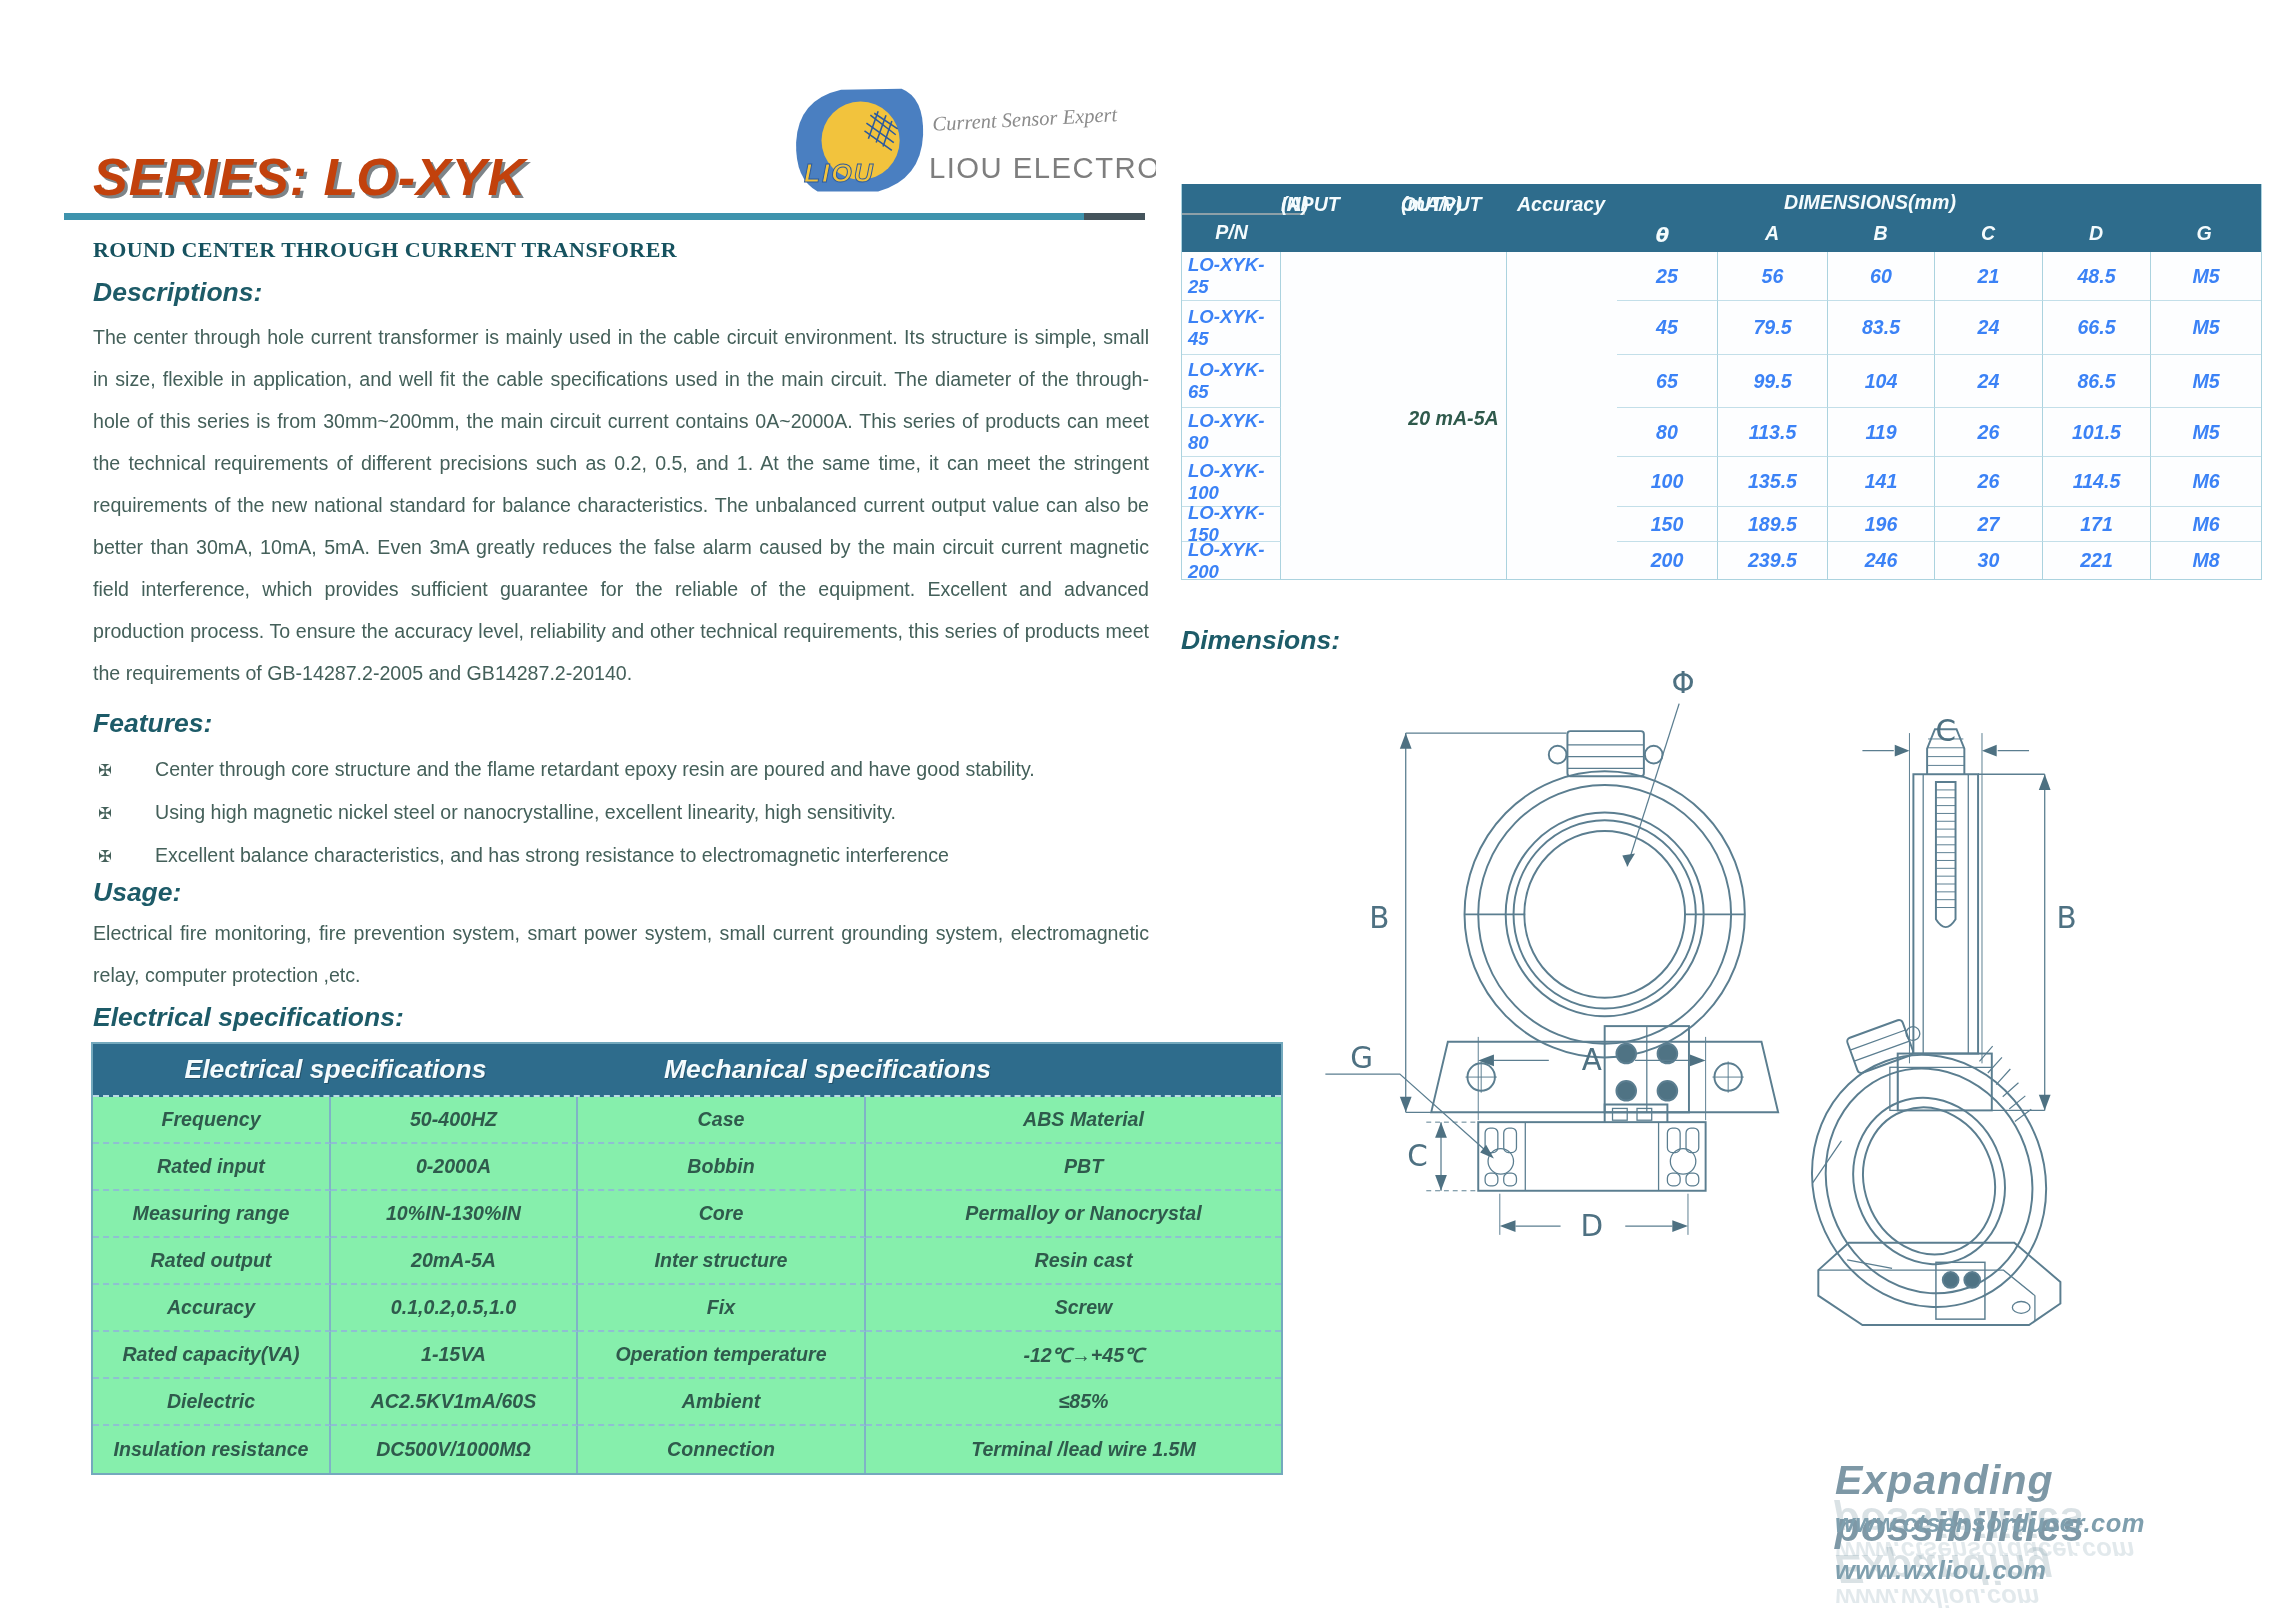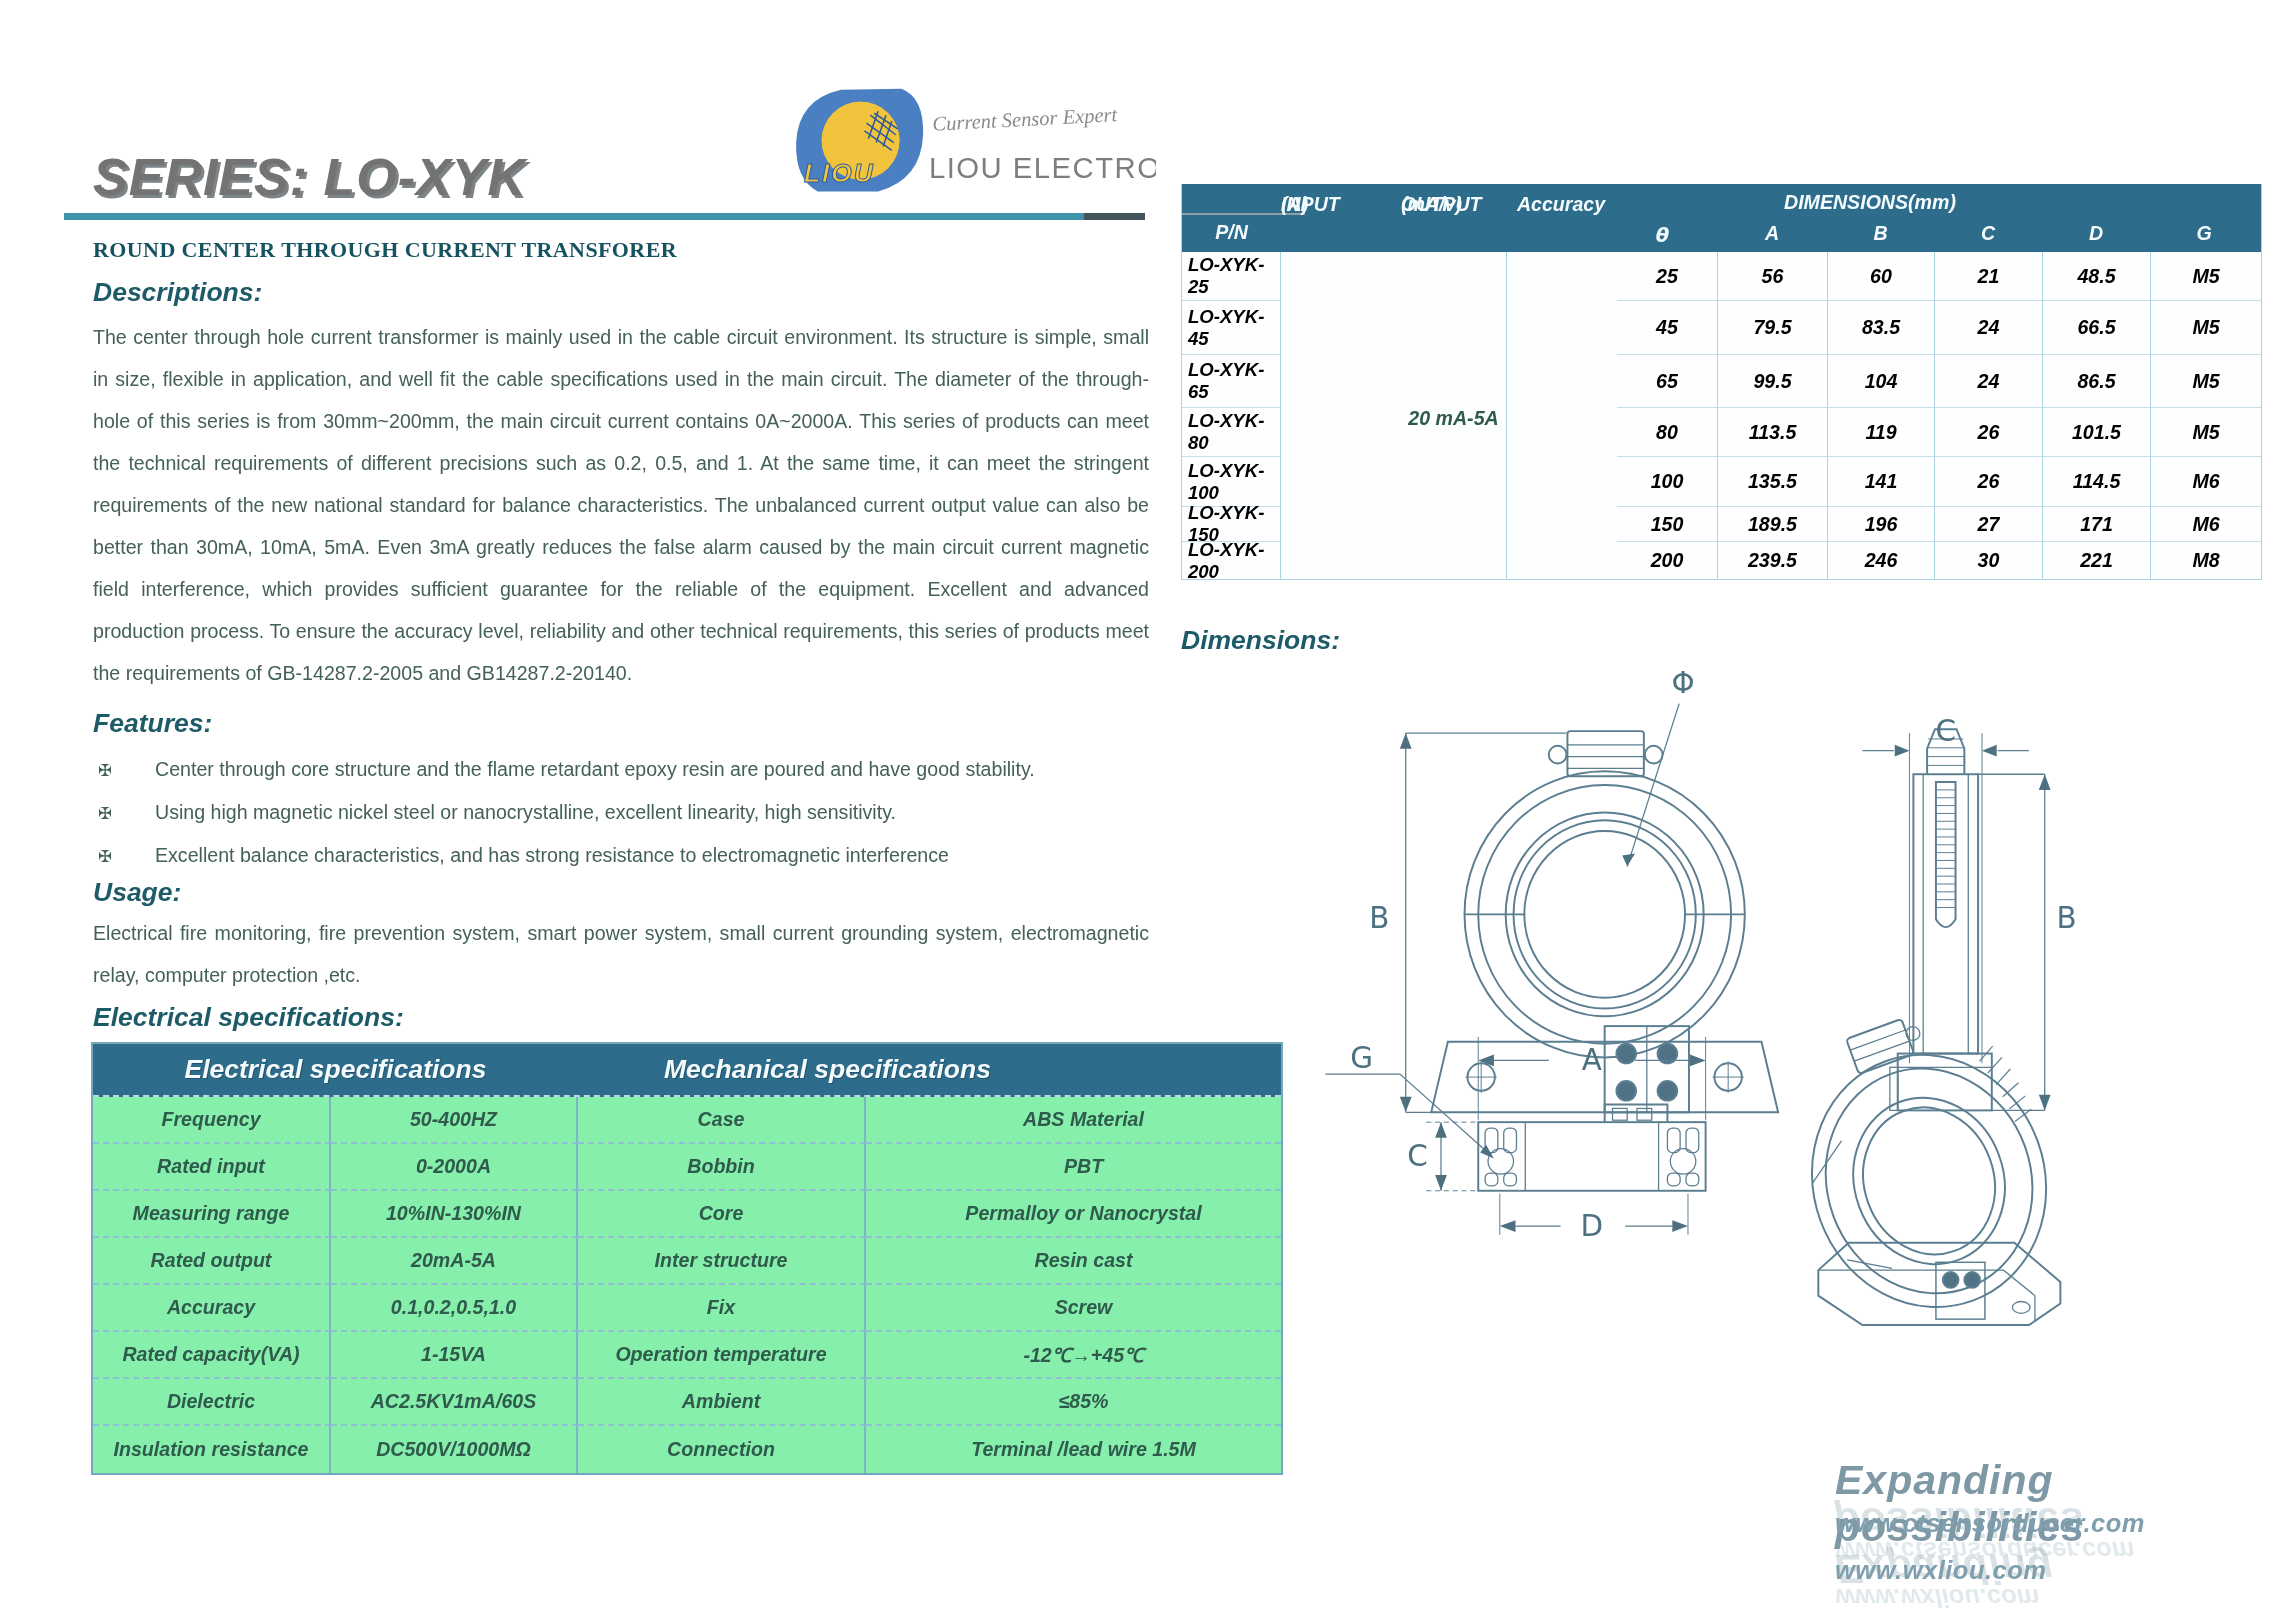--- a/index.html
+++ b/index.html
@@ -1,21 +1,21 @@
 <!DOCTYPE html>
 <html><head>
 <meta charset="utf-8">
 <style>
   html,body{margin:0;padding:0;background:#e8e8e8;}
   .page{position:relative;width:2293px;height:1621px;background:#ffffff;
         font-family:"Liberation Sans",sans-serif;overflow:hidden;}
   .abs{position:absolute;}
   
   .title{left:93px;top:147px;font-size:52px;font-weight:bold;font-style:italic;
-         color:#737373;letter-spacing:1px;text-shadow:2.9px 2.9px 0 rgba(70,80,86,.7);}
+         color:#c2410c;letter-spacing:1px;text-shadow:2.9px 2.9px 0 rgba(70,80,86,.7);}
   .rule{left:64px;top:213px;width:1081px;height:6.9px;background:#3e93ad;}
   .rule-dark{position:absolute;right:0;top:0;width:61px;height:6.9px;background:#44545c;}
   .subtitle{left:93px;top:237px;font-family:"Liberation Serif",serif;font-size:22px;
             font-weight:bold;color:#16525f;letter-spacing:0.4px;}
   
   .sec-h{font-size:26.5px;font-weight:bold;font-style:italic;color:#1d5b68;}
   .body-text{font-size:19.6px;color:#44605a;text-align:justify;line-height:42px;width:1056px;}
   .feat-list{left:98px;top:748px;width:1049px;}
   .feat-item{display:flex;align-items:center;height:43px;}
   .feat-bullet{width:57px;font-family:"DejaVu Sans",sans-serif;font-size:16.7px;color:#44605a;}
@@ -48,21 +48,21 @@
   .m-header span{position:absolute;text-align:center;font-size:19.6px;line-height:24.5px;}
   .mh-line{position:absolute;left:0;top:29px;width:123px;height:2px;background:#8da0a8;}
   .mh-pn{left:0;width:99px;bottom:7.8px;}
   .mh-input{left:99px;width:120px;top:7.8px;}
   .mh-output{left:219px;width:106px;top:7.8px;}
   .mh-acc{left:324px;width:110px;top:7.8px;}
   .mh-theta{left:430px;width:101px;bottom:3.9px;font-family:"DejaVu Sans",sans-serif;}
   .mh-dims{left:535px;width:306px;top:5.9px;}
   .mh-sub{top:37px;}
   .mcell{display:flex;align-items:center;justify-content:center;
-         font-size:19.6px;font-weight:bold;font-style:italic;color:#000000;
+         font-size:19.6px;font-weight:bold;font-style:italic;color:#3b82f6;
          border-right:1px solid #abd3df;border-bottom:1px solid #c3dfe9;}
   .mcell.pn{justify-content:flex-start;padding-left:5.9px;font-size:18.6px;}
   .mcell.lastcol{border-right:none;}
   .mcell.lastrow{border-bottom:none;}
   .m-merge{position:relative;border-right:1px solid #abd3df;}
   .inp-val{position:absolute;left:15.7px;top:137px;font-size:19.6px;font-weight:bold;
            font-style:italic;color:#2f5a4c;line-height:26.5px;}
   .inp-tilde{position:absolute;right:2.9px;top:140px;font-size:23.5px;font-weight:bold;
              color:#2f5a4c;}
   .out-val{position:absolute;left:0;right:0;top:155px;text-align:center;font-size:19.6px;

